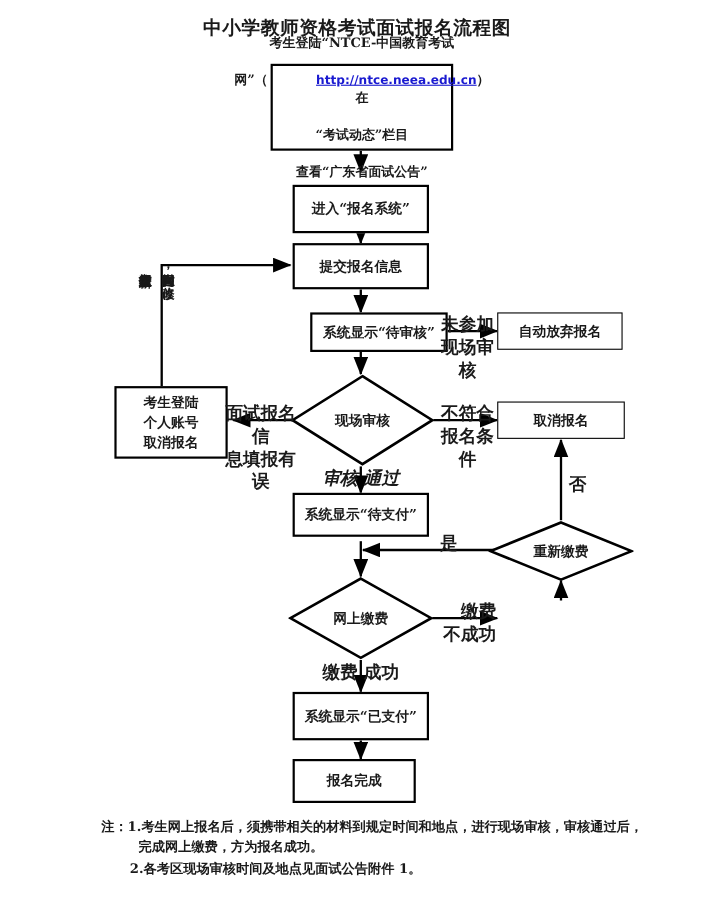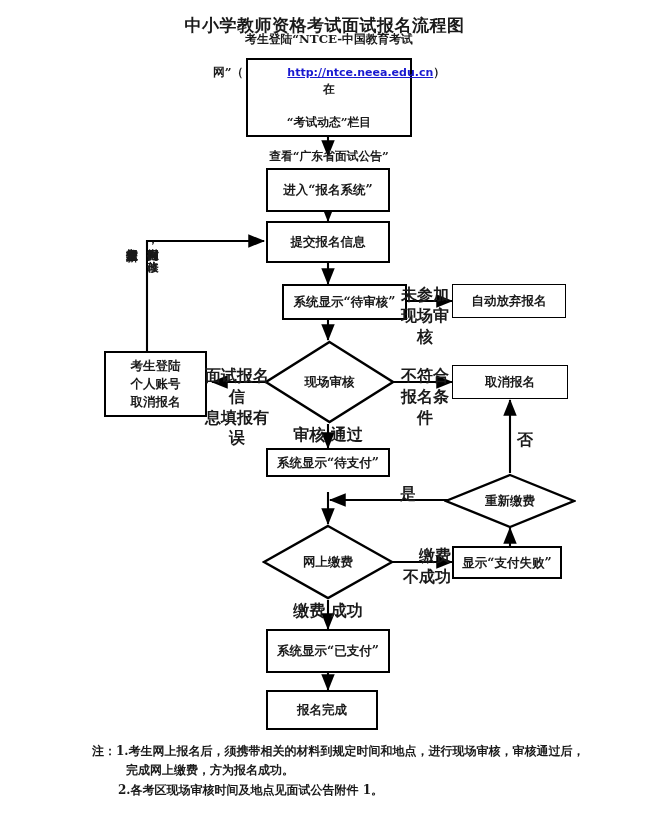--- a/index.html
+++ b/index.html
@@ -214,60 +214,57 @@
   <div class="node box" style="left:104px; top:351px; width:103px; height:66px;">
     <span class="node-text">考生登陆
 个人账号
 取消报名</span>
   </div>
 
   <div class="node box-thin" style="left:452px; top:365px; width:116px; height:34px;">
     <span class="node-text">取消报名</span>
   </div>
 
-  <div class="node box" style="left:266px; top:448px; width:124px; height:29px;">
+  <div class="node box" style="left:266px; top:448px; width:124px; height:40px;">
     <span class="node-text">系统显示“待支付”</span>
   </div>
 
   <div class="node diamond" style="left:444px; top:473px; width:132px; height:56px;text-align:center;">
     <svg class="diamond-shape" viewBox="0 0 132 56" preserveAspectRatio="none">
       <polygon points="66,2 130,28 66,54 2,28" fill="#fff" stroke="#000" stroke-width="2.4"></polygon>
     </svg>
     <span class="diamond-label">重新缴费</span>
   </div>
 
   <div class="node diamond" style="left:262px; top:524px; width:132px; height:76px;">
     <svg class="diamond-shape" viewBox="0 0 132 76" preserveAspectRatio="none">
       <polygon points="66,2 130,38 66,74 2,38" fill="#fff" stroke="#000" stroke-width="2.4"></polygon>
     </svg>
     <span class="diamond-label">网上缴费</span>
   </div>
 
-  <div class="node box" style="left:452px; top:546px; width:110px; height:33px;">
-    <span class="node-text">显示“支付失败”</span>
-  </div>
 
   <div class="node box" style="left:266px; top:629px; width:124px; height:44px;">
     <span class="node-text">系统显示“已支付”</span>
   </div>
 
   <div class="node box" style="left:266px; top:690px; width:112px; height:40px;">
     <span class="node-text">报名完成</span>
   </div>
 
   <div class="edge-label" style="left:397px; top:285px; width:56px;">未参加
 现场审核</div>
 
   <div class="edge-label" style="left:396px; top:366px; width:58px;">不符合
 报名条件</div>
 
   <div class="edge-label" style="left:205px; top:366px; width:64px;">面试报名信
 息填报有误</div>
 
-  <div class="edge-label" style="left:292px; top:425px; width:72px;">审核 通过</div>
+  <div class="edge-label" style="left:292px; top:425px; width:72px;font-style:italic;">审核 通过</div>
 
   <div class="edge-label" style="left:399px; top:484px; width:18px;">是</div>
 
   <div class="edge-label" style="left:516px; top:430px; width:18px;">否</div>
 
   <div class="edge-label" style="left:399px; top:546px; width:52px;text-align:right;">缴费
 不成功</div>
 
   <div class="edge-label" style="left:292px; top:601px; width:72px;">缴费 成功</div>
 

